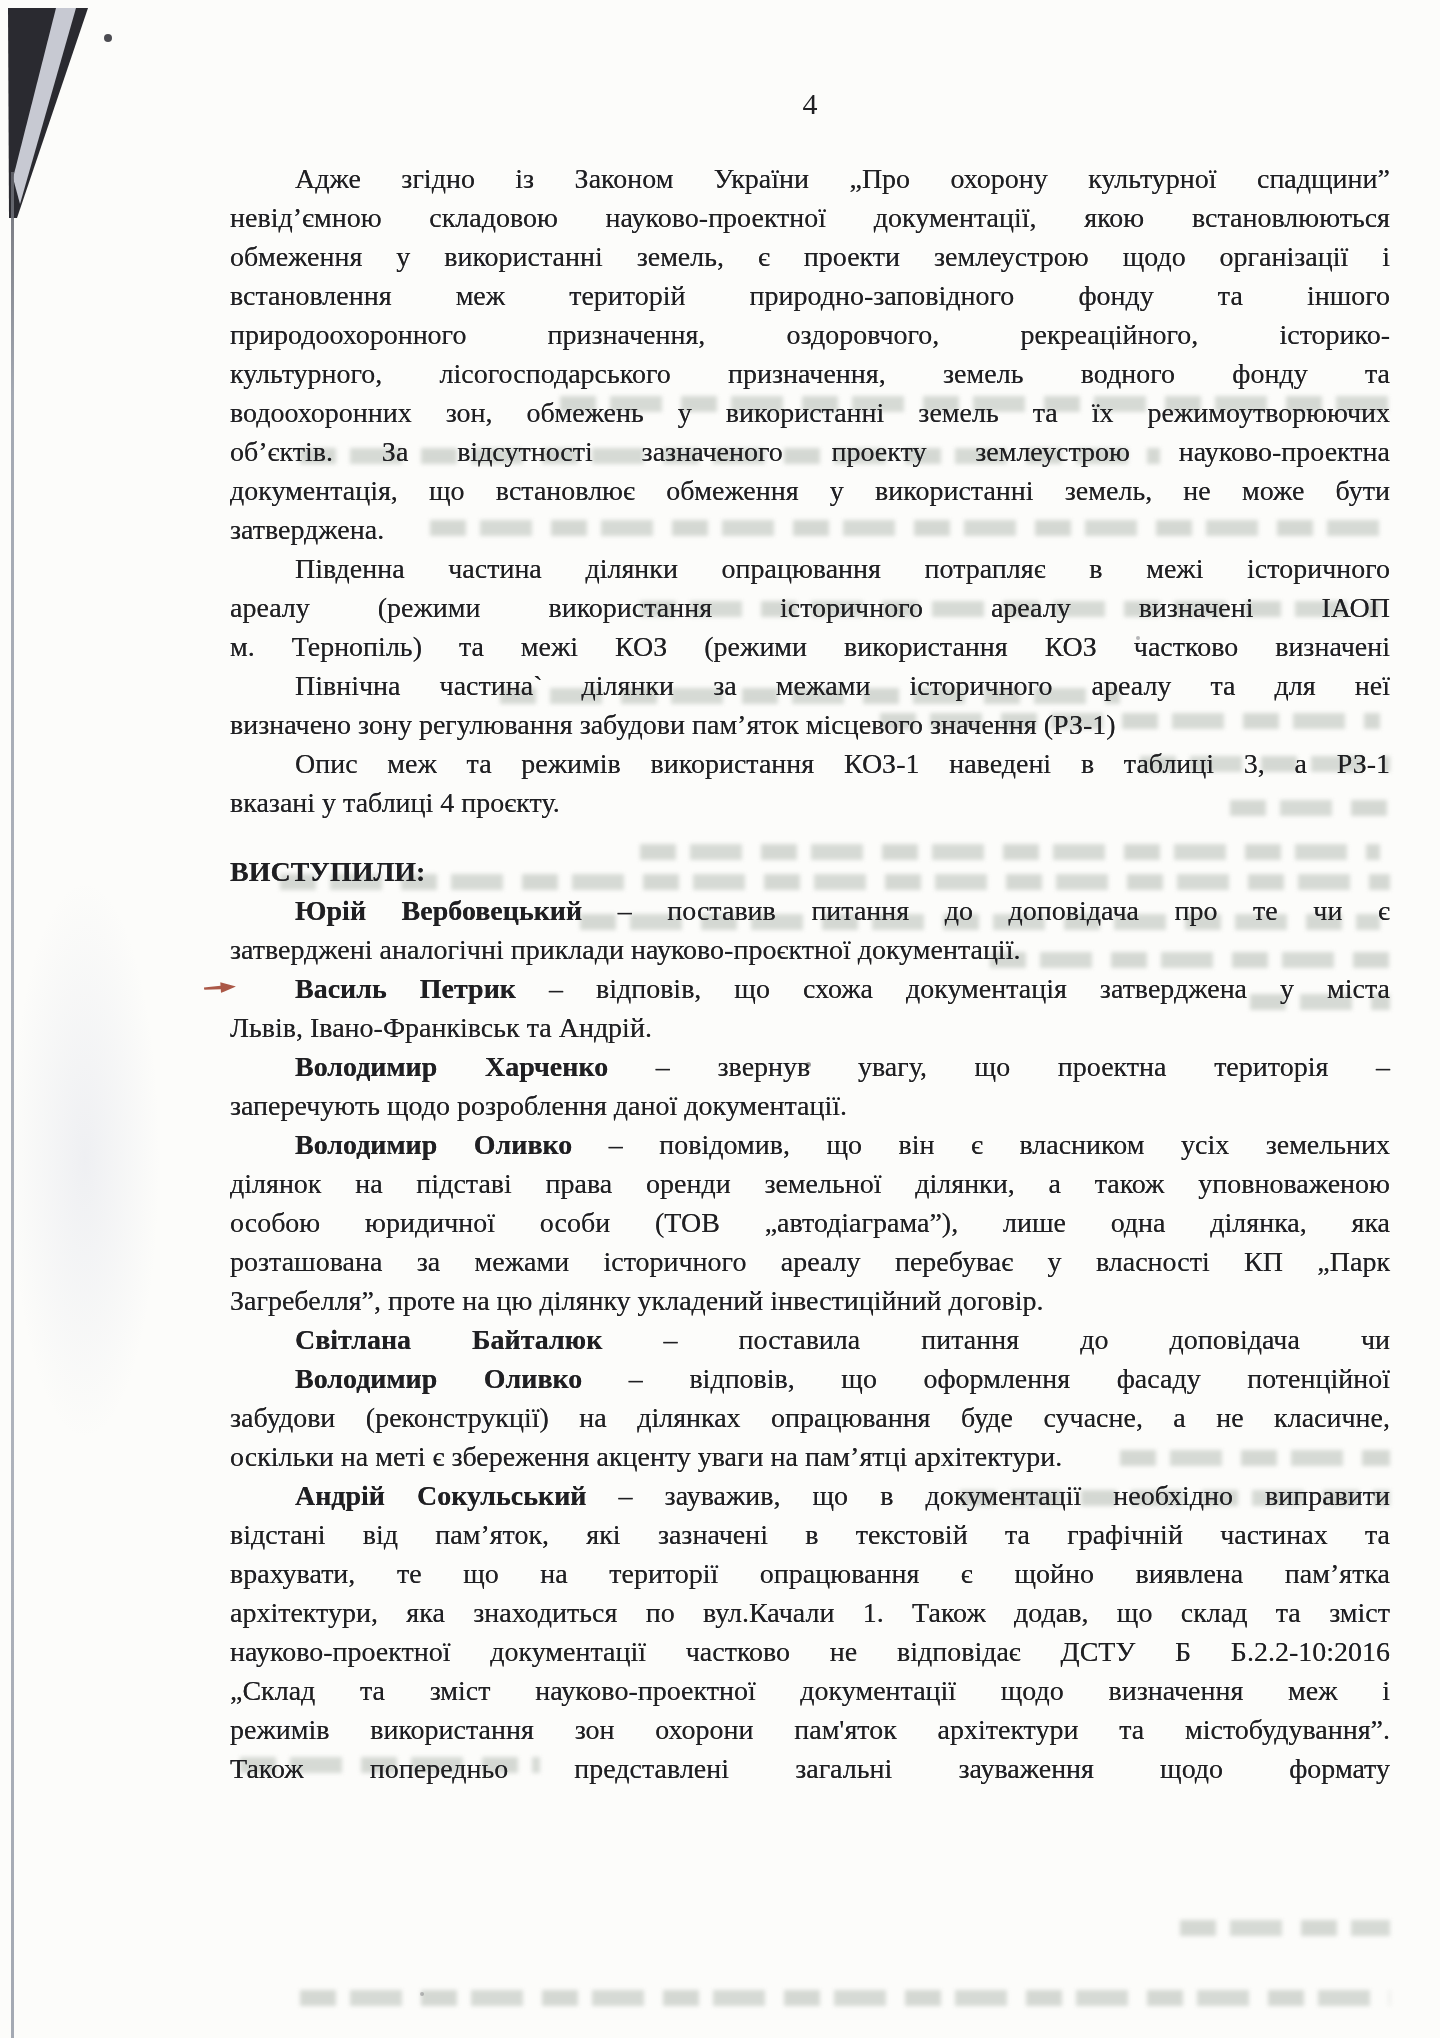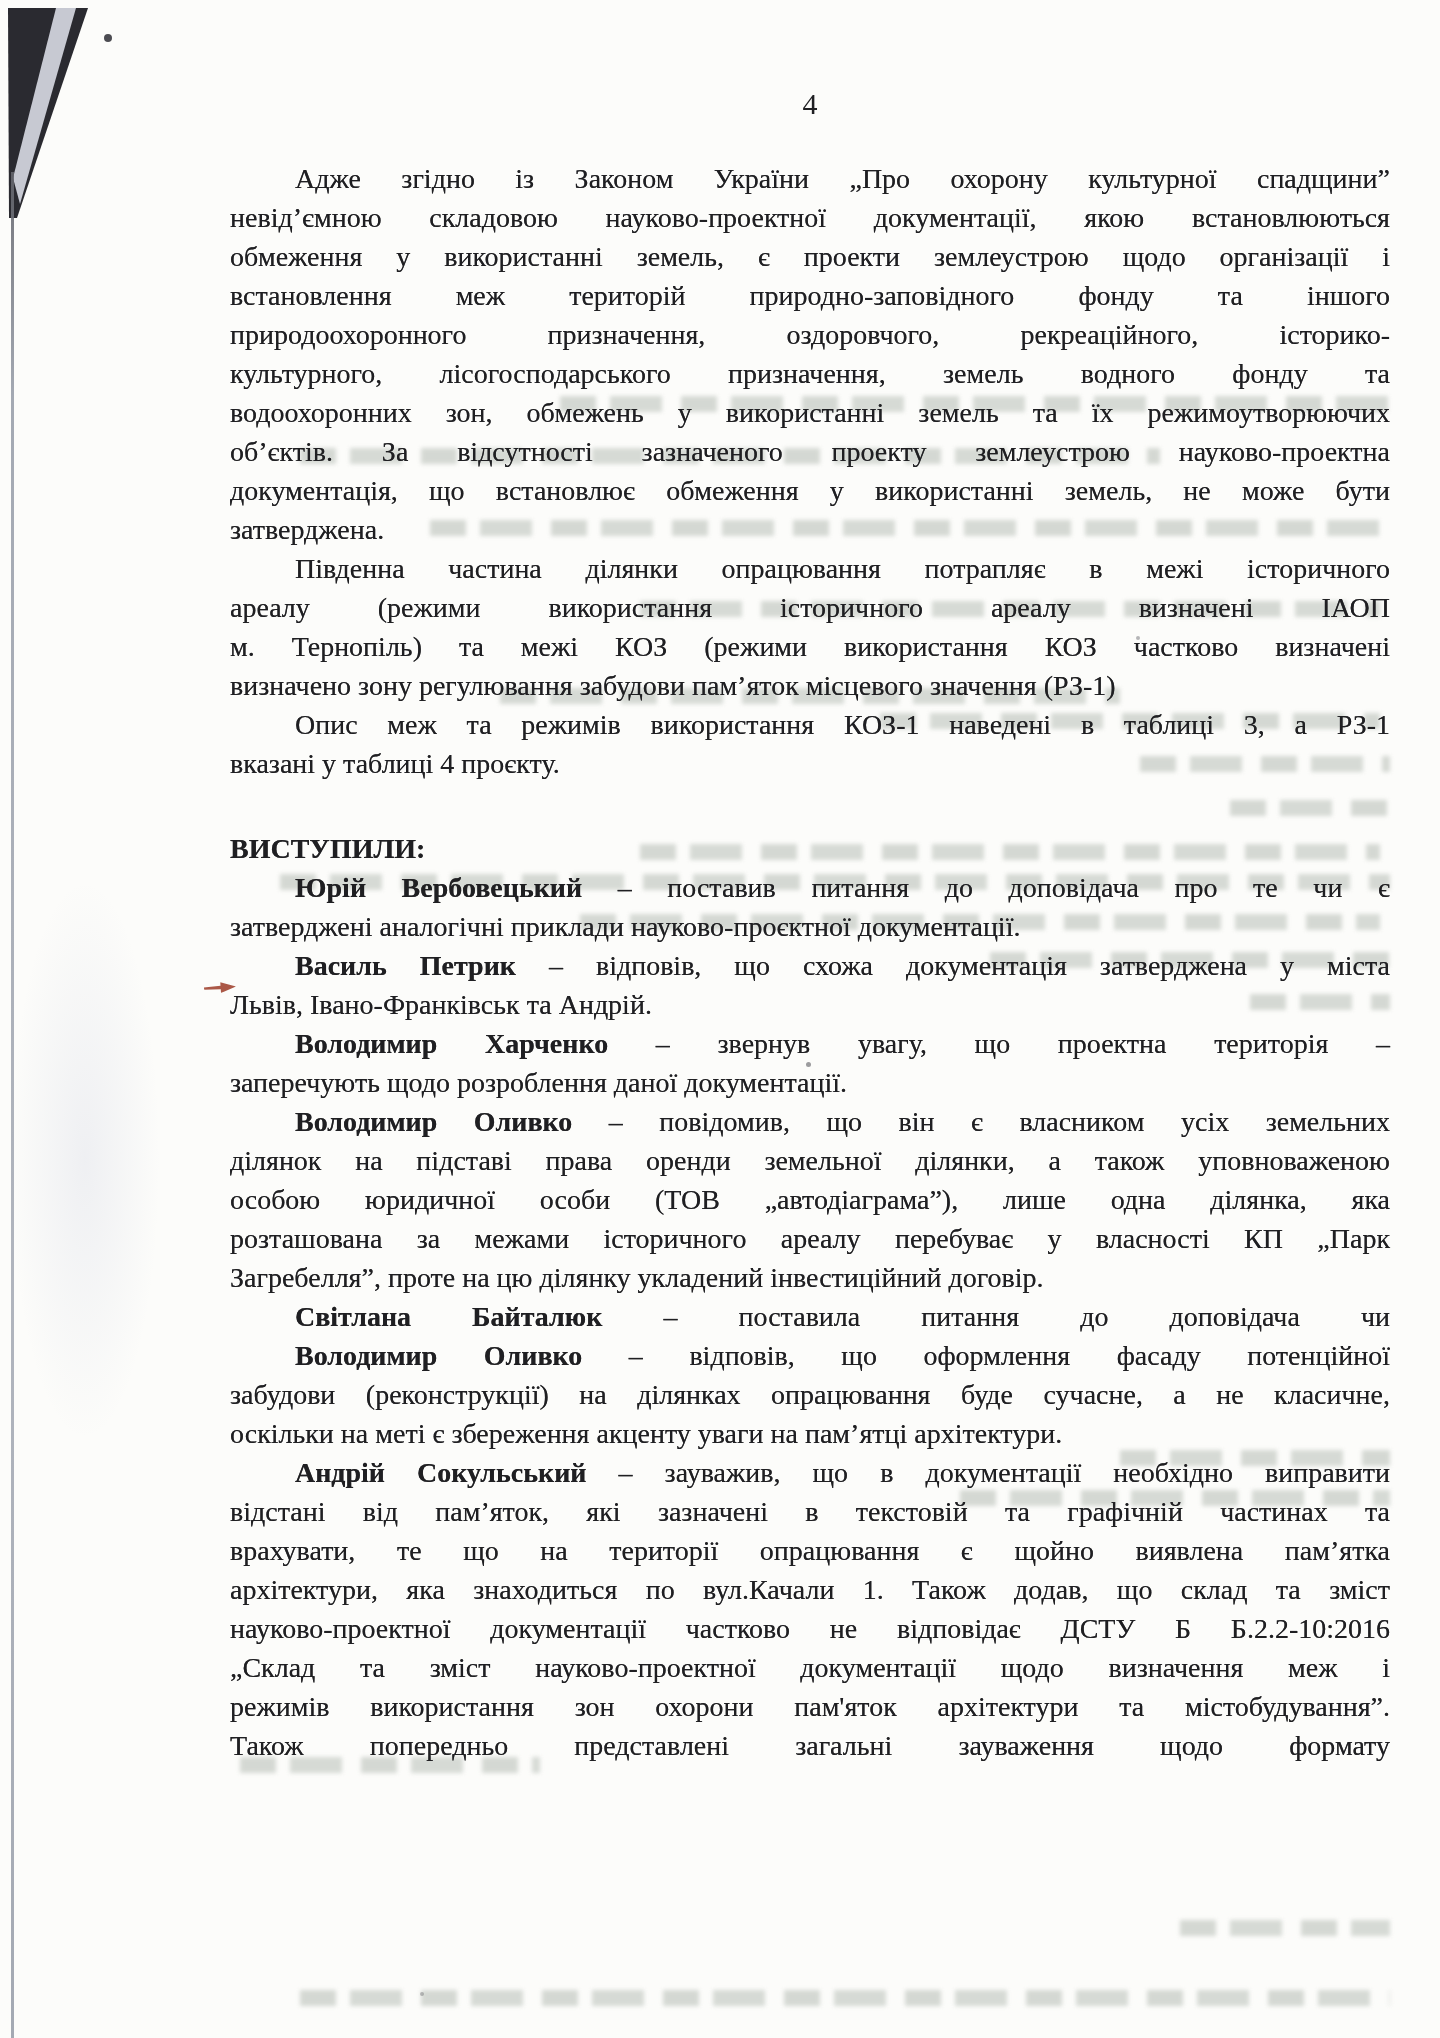--- a/index.html
+++ b/index.html
@@ -26,21 +26,21 @@
     background:#9c3b27; opacity:.85; transform:rotate(-4deg);
     clip-path:polygon(0% 42%, 52% 36%, 52% 10%, 100% 50%, 52% 92%, 52% 64%, 0% 58%); }
 
   
   .content{ position:absolute; left:230px; top:84px; width:1160px; z-index:2; }
   .pagenum{ text-align:center; font-size:30px; line-height:39px; margin-bottom:36px; }
   .line{ font-size:28px; line-height:39px; text-align:justify; text-align-last:justify;
     text-shadow:0 0 0.5px rgba(25,25,28,.75); }
   .line.left{ text-align-last:left; }
   .line.indent{ text-indent:65px; }
-  .para.heading{ margin-top:46px; }
+  .para.heading{ margin-top:30px; }
   .para.heading .line{ font-weight:700; }
   .b{ font-weight:700; }
   .u{ text-underline-offset:5px; text-decoration-thickness:2px; }
 </style>
 </head>
 <body>
 
 <div class="page">
 
   <div id="ghosts">
@@ -88,20 +88,21 @@
           <div class="line"><span class="">об’єктів. За відсутності зазначеного проекту землеустрою науково-проектна</span></div>
           <div class="line"><span class="">документація, що встановлює обмеження у використанні земель, не може бути</span></div>
           <div class="line left"><span class="">затверджена.</span></div>
         </div>
         <div class="para">
           <div class="line indent"><span class="">Південна частина ділянки опрацювання потрапляє в межі історичного</span></div>
           <div class="line"><span class="">ареалу (режими використання історичного ареалу визначені ІАОП</span></div>
           <div class="line"><span class="">м. Тернопіль) та межі КОЗ (режими використання КОЗ частково визначені</span></div>
         </div>
         <div class="para">
+          <div class="line indent"><span class="">Північна частина` ділянки за межами історичного ареалу та для неї</span></div>
           <div class="line left"><span class="">визначено зону регулювання забудови пам’яток місцевого значення (РЗ-1)</span></div>
         </div>
         <div class="para">
           <div class="line indent"><span class="">Опис меж та режимів використання КОЗ-1 наведені в таблиці 3, а РЗ-1</span></div>
           <div class="line left"><span class="">вказані у таблиці 4 проєкту.</span></div>
         </div>
         <div class="para heading">
           <div class="line left"><span class="b ">ВИСТУПИЛИ:</span></div>
         </div>
         <div class="para">

